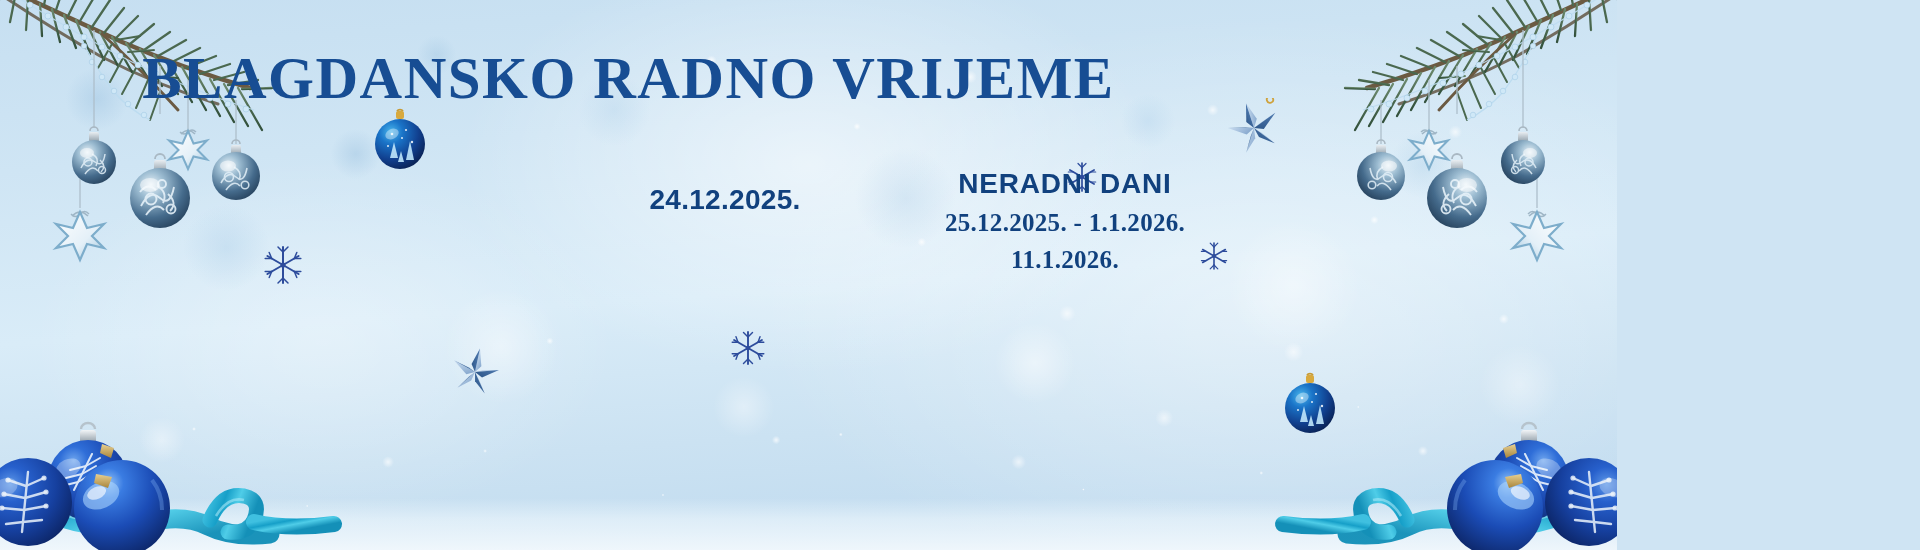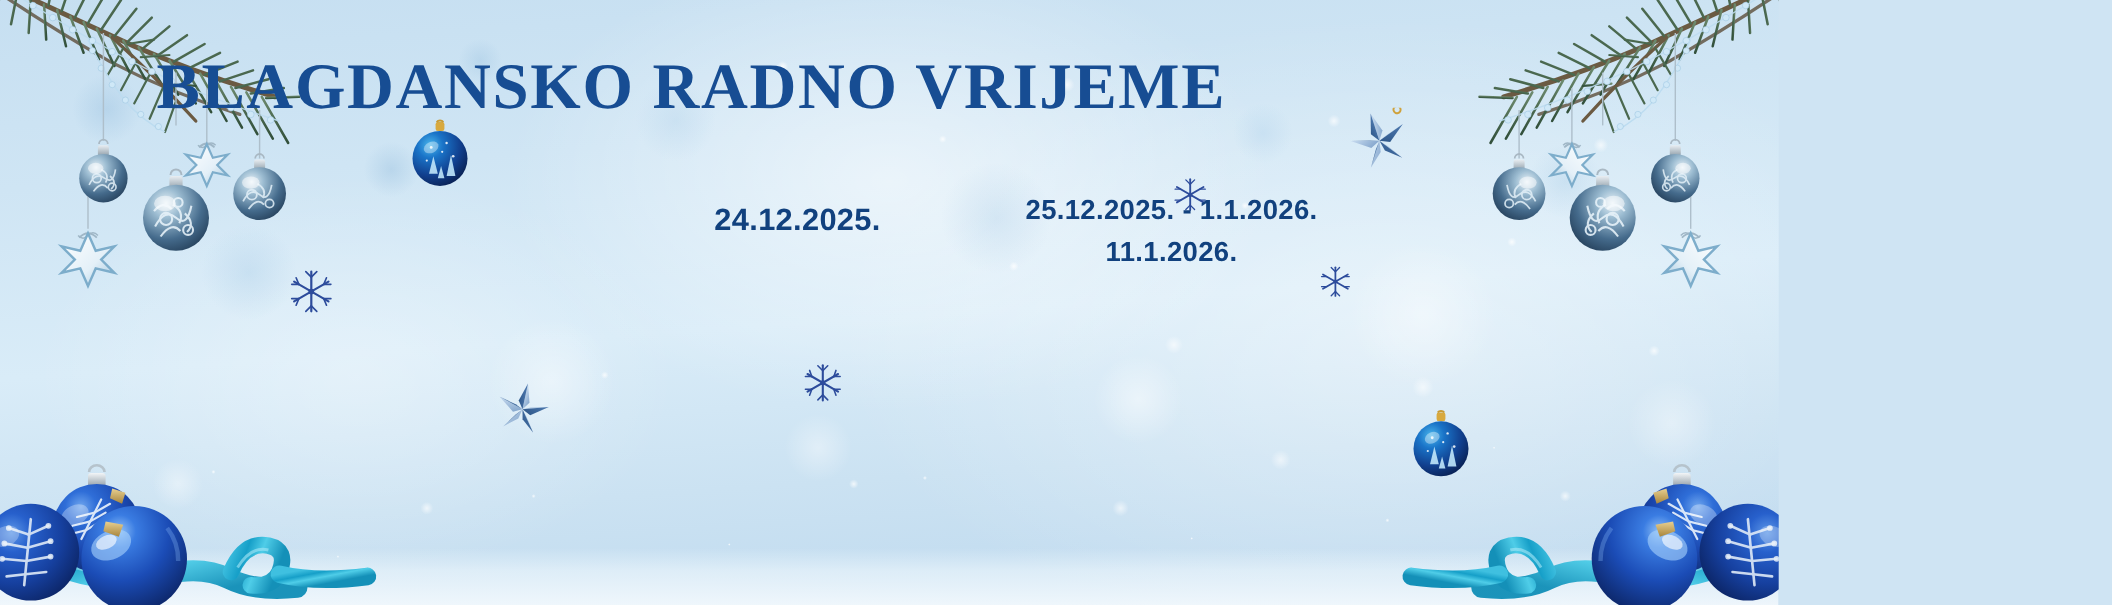--- a/index.html
+++ b/index.html
@@ -110,21 +110,21 @@
     color: #11417e;
     font-weight: bold;
     white-space: nowrap;
   }
   #left-block  { left: 725px; top: 173px; transform: translateX(-50%); margin-top: 11px; }
   #right-block { left: 1065px; top: 168px; transform: translateX(-50%); }
 
   .l-date  { font-size: 28px; letter-spacing: 0.3px; }
   .l-hours { font-size: 26px; margin-top: 9px; letter-spacing: 0.3px; }
   .r-head  { font-size: 28px; letter-spacing: 0.8px; }
-  .r-line  { font-size: 25px; margin-top: 9px; letter-spacing: 0.3px; }
+  .r-line  { font-size: 25px; margin-top: 9px; letter-spacing: 0.3px; font-family: Liberation Serif, serif; }
 
   
   .deco { position: absolute; pointer-events: none; }
   #deco-tl { left: -18px;  top: -30px;  width: 300px; height: 300px; }
   #deco-tr { right: -18px; top: -30px;  width: 300px; height: 300px; transform: scaleX(-1); }
   #deco-bl { left: -30px;  bottom: -6px; width: 400px; height: 160px; }
   #deco-br { right: -30px; bottom: -6px; width: 400px; height: 160px; transform: scaleX(-1); }
 
   .flake, .star3d, .bauble-sm { position: absolute; pointer-events: none; }
 </style>
@@ -820,17 +820,18 @@
 
   <div class="title">
     <span>BLAGDANSKO RADNO VRIJEME</span>
   </div>
 
   <div class="block" id="left-block">
     <div class="l-date">24.12.2025.</div>
   </div>
 
   <div class="block" id="right-block">
+    <div class="r-head">NERADNI DANI</div>
     <div class="r-line">25.12.2025. - 1.1.2026.</div>
     <div class="r-line">11.1.2026.</div>
   </div>
 
 </div>
 
 </body></html>

